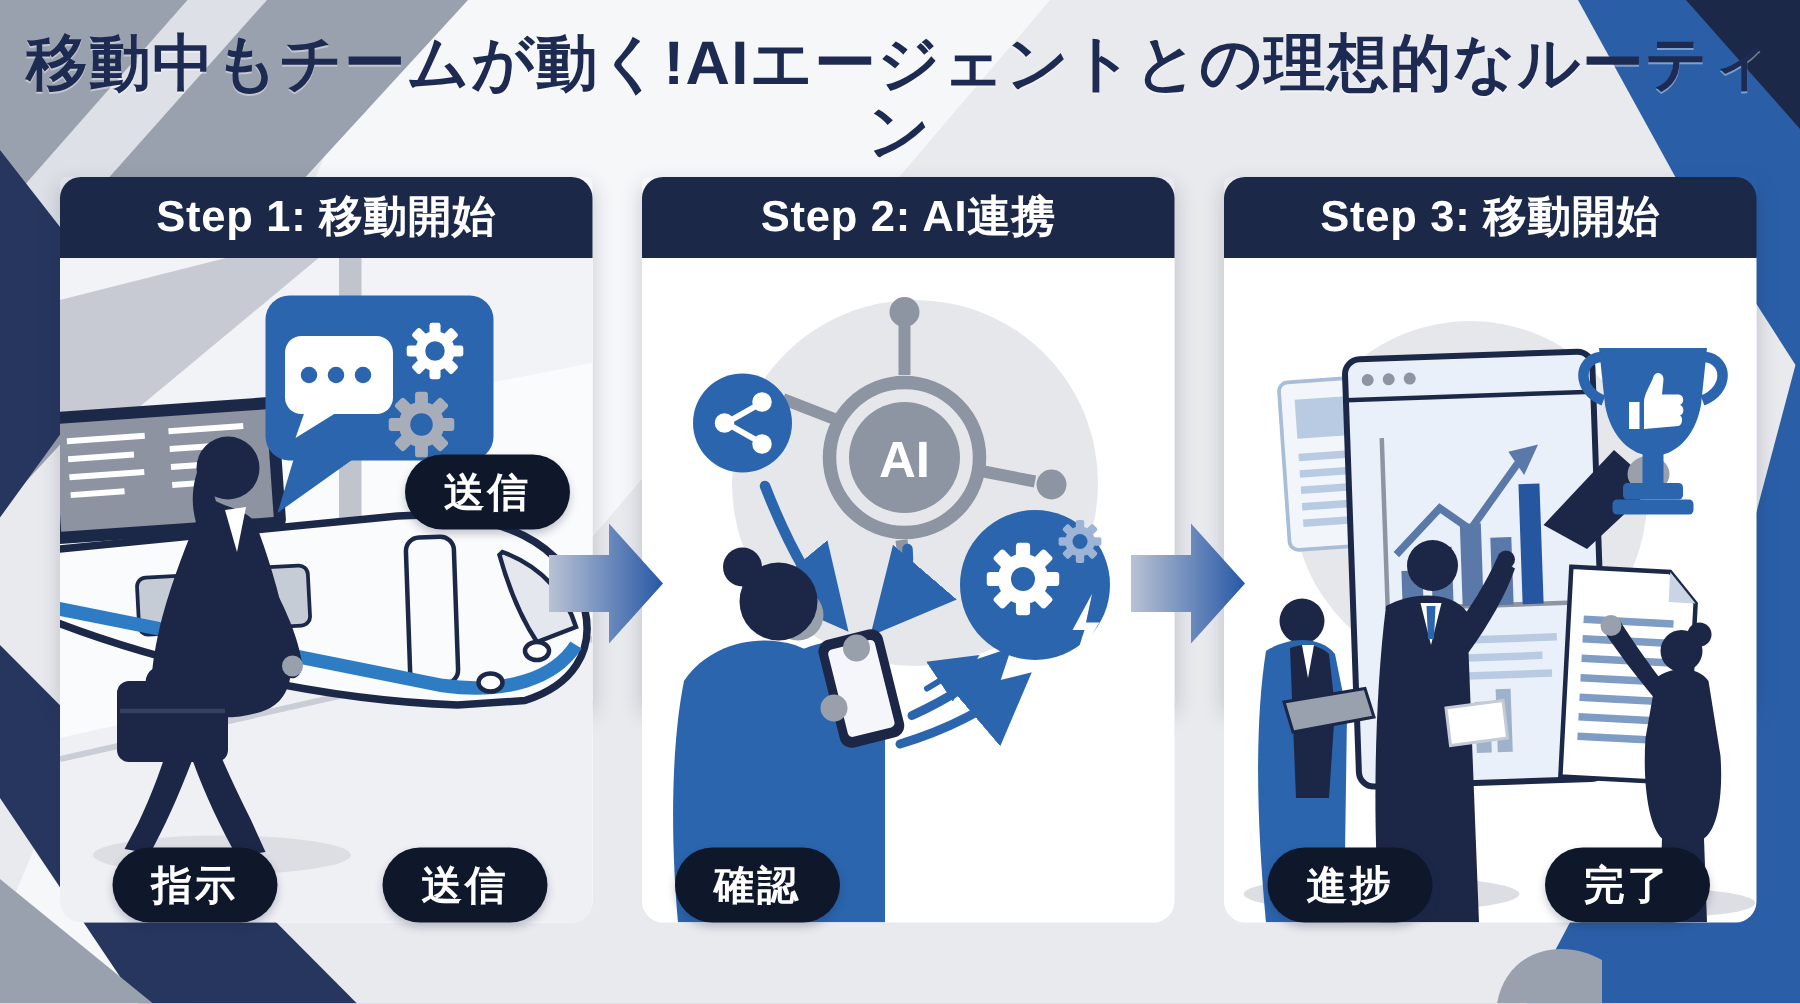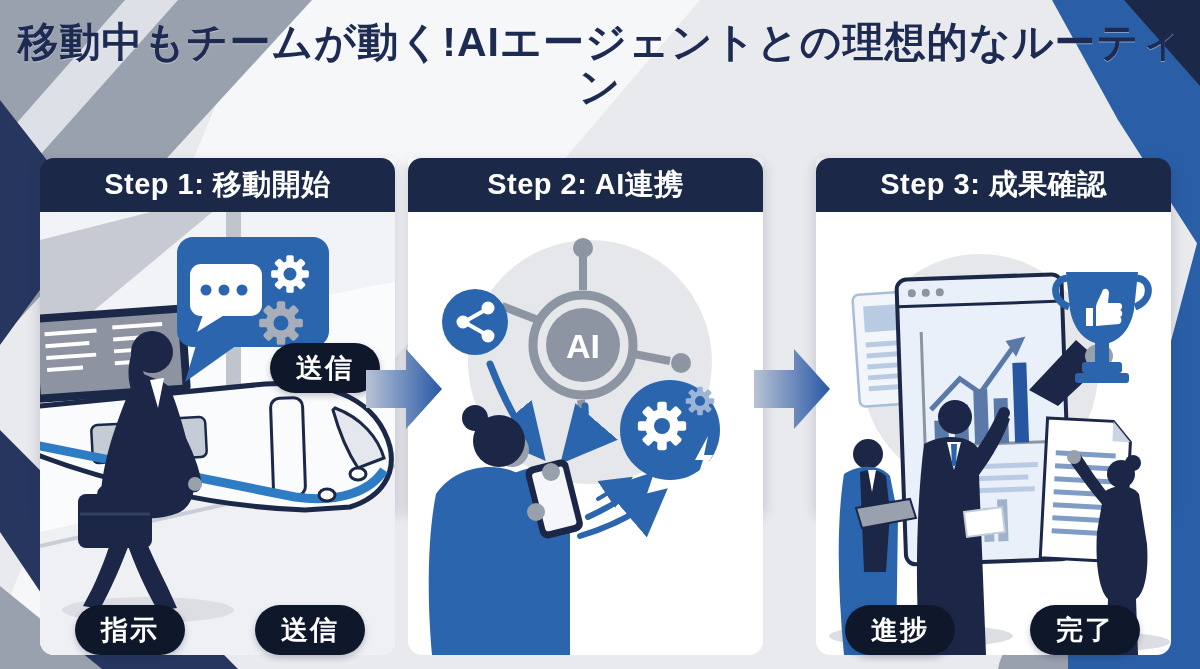--- a/index.html
+++ b/index.html
@@ -10,23 +10,23 @@
   }
   .bg-svg{position:absolute;left:0;top:0;width:1200px;height:669px;}
   .title{
     position:absolute;left:0;top:20px;width:1200px;
     text-align:center;font-size:41px;font-weight:bold;color:#1d2a52;
     letter-spacing:1px;margin:0;line-height:1.1;
     text-shadow:0 1px 0 rgba(255,255,255,.4);
   }
   .panel{
     position:absolute;top:118px;width:355px;height:352px;
-    border-radius:4px;box-shadow:0 6px 14px rgba(30,40,70,.22);margin-top:40px;
-  }
-  .panel-1{left:40px;} .panel-2{left:408px;text-align:right;} .panel-3{left:816px;}
+    border-radius:4px;box-shadow:0 6px 14px rgba(30,40,70,.22);
+  }
+  .panel-1{left:40px;} .panel-2{left:428px;text-align:right;} .panel-3{left:816px;}
   .panel-header{
     position:absolute;left:0;top:0;width:100%;height:54px;
     background:#1c2848;border-radius:14px 14px 0 0;
     display:flex;align-items:center;justify-content:center;
     color:#ffffff;font-size:29px;font-weight:bold;letter-spacing:.5px;
   }
   .panel-body{
     position:absolute;left:0;top:54px;width:355px;height:443px;
     background:#ffffff;border-radius:0 0 14px 14px;overflow:hidden;
   }
@@ -222,24 +222,25 @@
           <circle cx="128" cy="300" r="9" fill="#98a0ac"></circle>
         </g>
 
         <g fill="none" stroke="#2a65ae" stroke-linecap="round">
           <path d="M 180,305 C 208,292 226,280 240,266" stroke-width="6" marker-end="url(#arrowBlue)"></path>
           <path d="M 172,324 C 205,314 233,299 253,282" stroke-width="6" marker-end="url(#arrowBlue)"></path>
           <path d="M 190,287 C 202,280 211,274 220,268" stroke-width="4" marker-end="url(#arrowBlue)"></path>
         </g>
       </svg>
     </div>
+    <div class="pill" style="left:22px;top:447px">確認</div>
   </div>
 
   <div class="panel panel-3">
-    <div class="panel-header">Step 3: 成果確認</div>
+    <div class="panel-header">Step 3: 移動開始</div>
     <div class="panel-body">
       <svg viewBox="0 0 355 443">
         <circle cx="164" cy="160" r="118" fill="#e6e7ea"></circle>
 
         <g transform="rotate(-4 85 135)">
           <rect x="40" y="80" width="94" height="112" rx="6" fill="#f2f6fb" stroke="#a9bdd9" stroke-width="2.5"></rect>
           <rect x="50" y="92" width="34" height="26" fill="#b9cbe3"></rect>
           <g fill="#b9cbe3">
             <rect x="50" y="128" width="72" height="5"></rect>
               <rect x="50" y="139" width="64" height="5"></rect>

